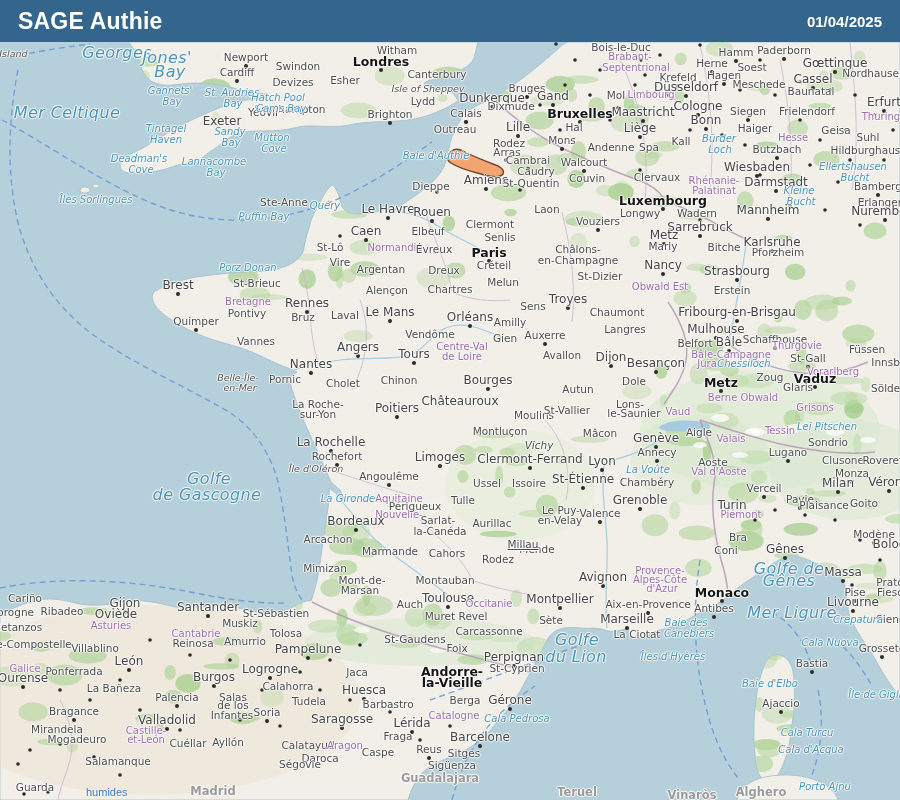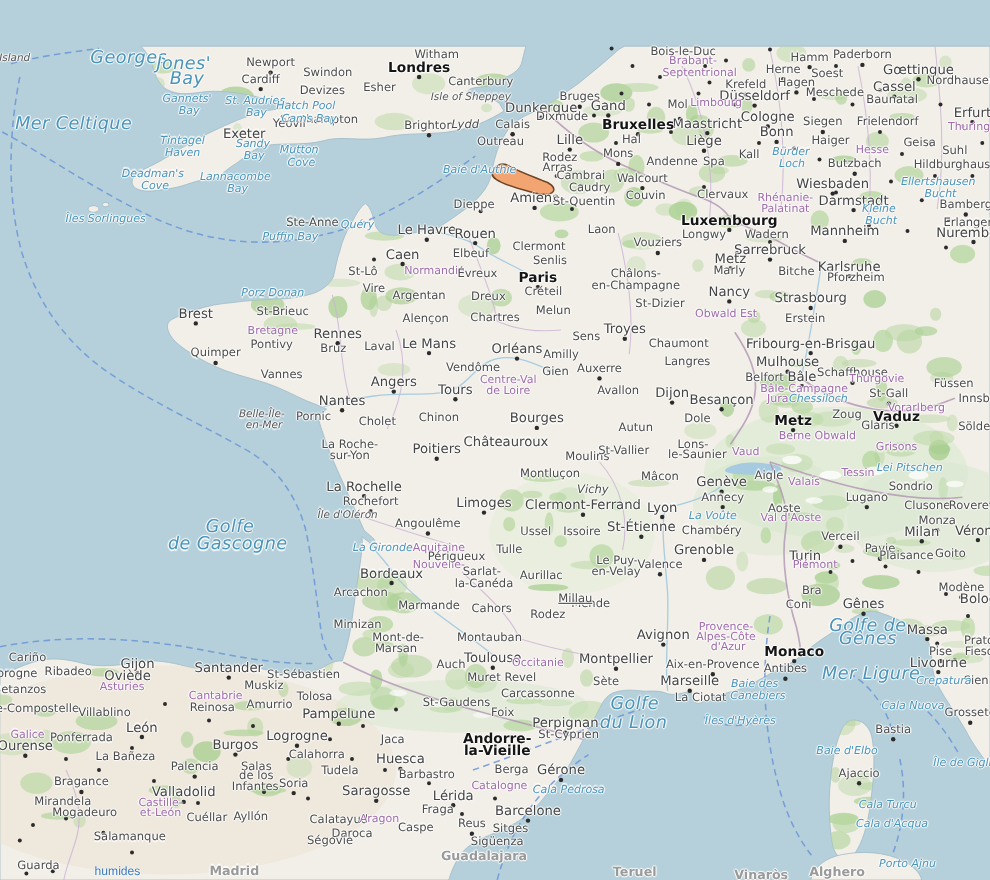--- a/index.html
+++ b/index.html
@@ -609,21 +609,21 @@
       <span class="lbl w" style="left: 96px; top: 199px;">Îles Sorlingues</span>
       <span class="lbl c" style="left: 284px; top: 202px;">Ste-Anne</span>
       <span class="lbl w" style="left: 264px; top: 216px;">Puffin Bay</span>
       <span class="lbl w" style="left: 325px; top: 205px;">Quéry</span>
       <span class="lbl b" style="left: 381px; top: 61px;">Londres</span>
       <span class="lbl c" style="left: 397px; top: 50px;">Witham</span>
       <span class="lbl c" style="left: 345px; top: 80px;">Esher</span>
       <span class="lbl c" style="left: 437px; top: 74px;">Canterbury</span>
       <span class="lbl i" style="left: 428px; top: 88px;">Isle of Sheppey</span>
       <span class="lbl c" style="left: 390px; top: 114px;">Brighton</span>
-      <span class="lbl c" style="left: 423px; top: 113px; font-style: italic;">Lydd</span>
+      <span class="lbl c" style="left: 423px; top: 101px;">Lydd</span>
       <span class="lbl r" style="left: 630px; top: 56px;">Brabant-</span>
       <span class="lbl r" style="left: 636px; top: 67px;">Septentrional</span>
       <span class="lbl c" style="left: 621px; top: 47px;">Bois-le-Duc</span>
       <span class="lbl c" style="left: 736px; top: 52px;">Hamm</span>
       <span class="lbl c" style="left: 784px; top: 50px;">Paderborn</span>
       <span class="lbl c" style="left: 712px; top: 63px;">Herne</span>
       <span class="lbl c" style="left: 752px; top: 67px;">Soest</span>
       <span class="lbl C" style="left: 835px; top: 63px;">Gœttingue</span>
       <span class="lbl c" style="left: 874px; top: 73px;">Nordhausen</span>
       <span class="lbl c" style="left: 678px; top: 77px;">Krefeld</span>
@@ -962,14 +962,18 @@
       <span class="lbl g" style="left: 440px; top: 778px;">Guadalajara</span>
       <span class="lbl c" style="left: 35px; top: 787px;">Guarda</span>
       <span class="lbl g" style="left: 213px; top: 791px;">Madrid</span>
       <span class="lbl g" style="left: 577px; top: 792px;">Teruel</span>
       <span class="lbl g" style="left: 692px; top: 795px;">Vinaròs</span>
     </div>
 
 
   <a class="link2">humides</a>
 
+  <header style="background: rgb(51, 101, 141);">
+    <span class="hdr-title">SAGE Authie</span>
+    <span class="hdr-date">01/04/2025</span>
+  </header>
 
 </div>
 
 </body></html>

